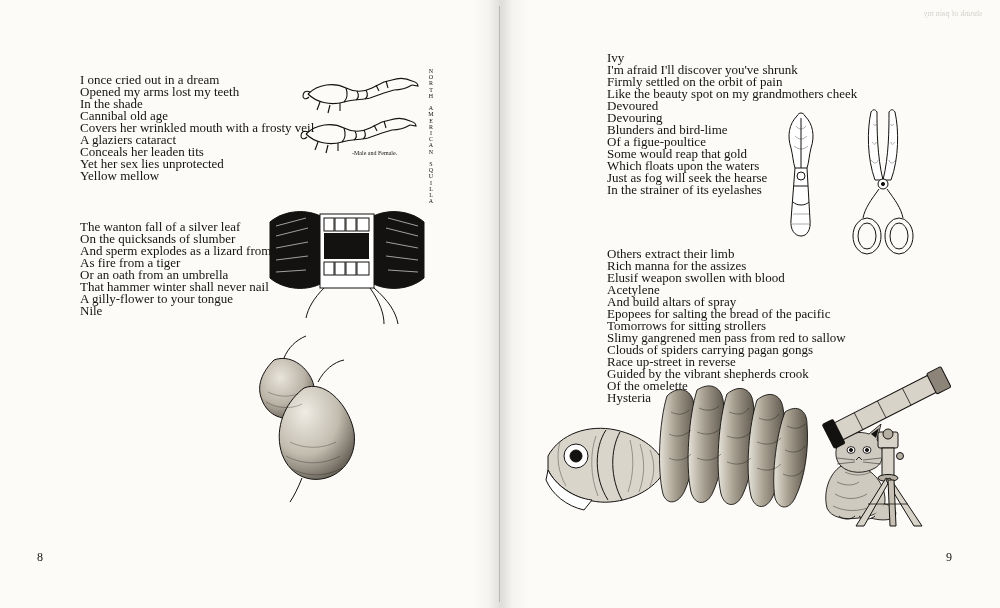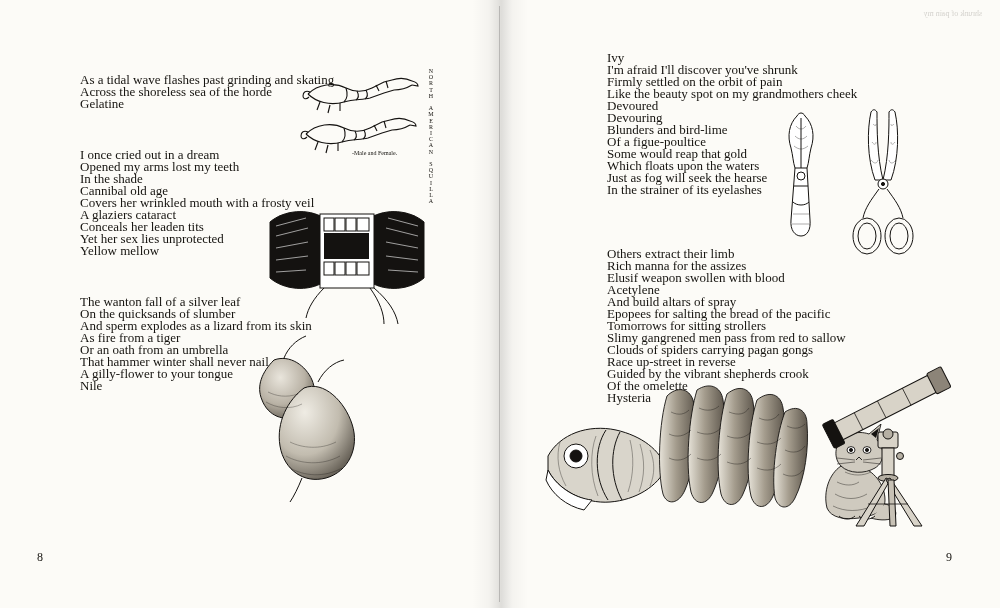--- a/index.html
+++ b/index.html
@@ -123,23 +123,20 @@
 <div class="spread">
 
   <div class="page page-left"></div>
   <div class="page page-right"></div>
 
   <div class="bleed">shrunk
 of pain
 my</div>
 
   <div class="poem left-col">
-    <div class="stanza">As a tidal wave flashes past grinding and skating
-Across the shoreless sea of the horde
-Gelatine</div>
     <div class="stanza">I once cried out in a dream
 Opened my arms lost my teeth
 In the shade
 Cannibal old age
 Covers her wrinkled mouth with a frosty veil
 A glaziers cataract
 Conceals her leaden tits
 Yet her sex lies unprotected
 Yellow mellow</div>
     <div class="stanza">The wanton fall of a silver leaf

